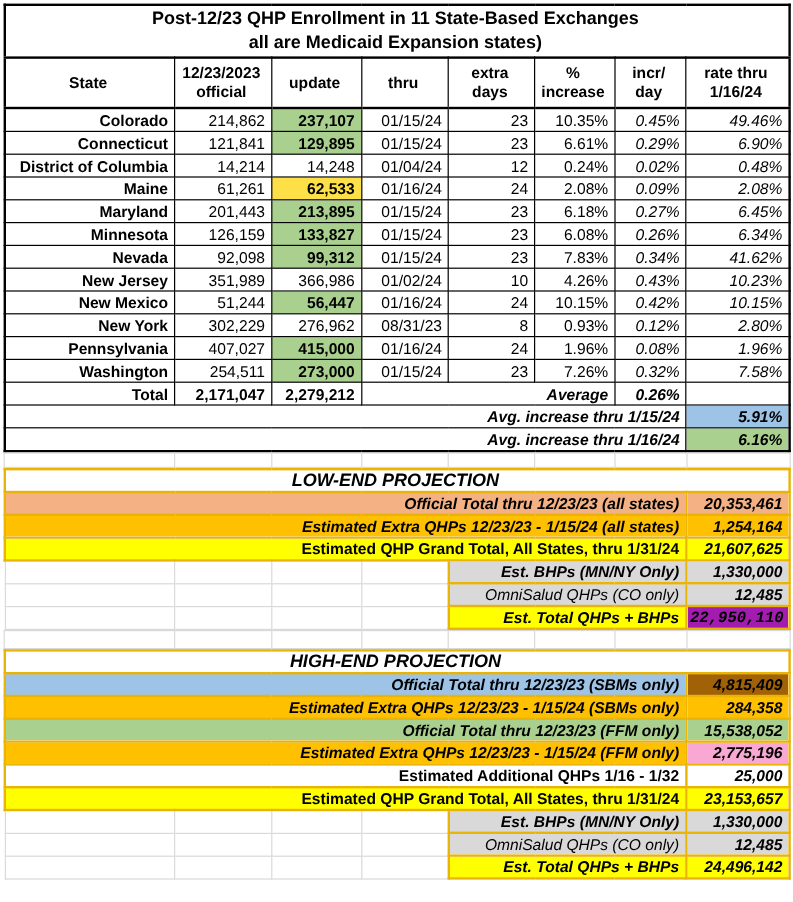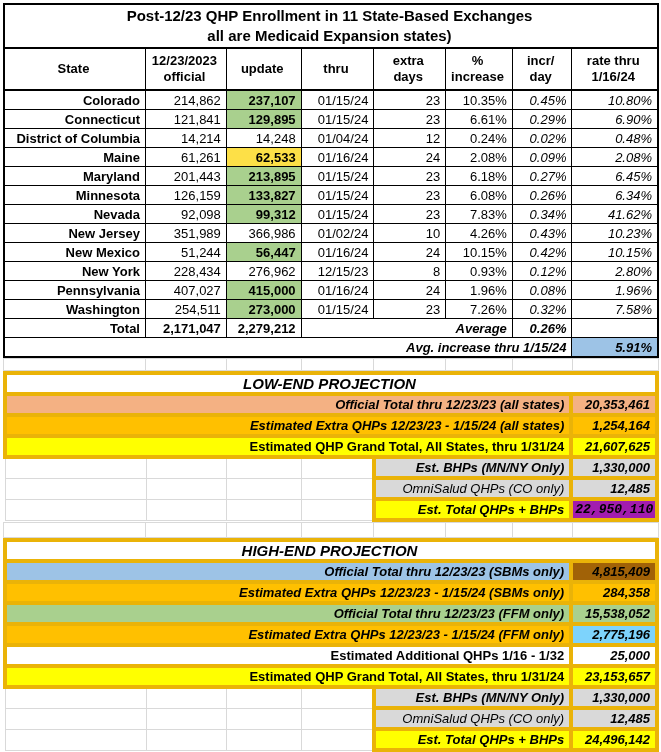--- a/index.html
+++ b/index.html
@@ -12,21 +12,21 @@
   .main td{border:1px solid #000;}
   .cell-title{border-bottom:2px solid #000 !important;text-align:center;font-weight:bold;font-size:15px;height:42px;line-height:20px;}
   .hcell{border-bottom:2px solid #000 !important;text-align:center;font-weight:bold;height:40px;vertical-align:middle;line-height:16px;}
   .c-state{font-weight:bold;text-align:right;}
   .c-num{text-align:right;}
   .b{font-weight:bold;}
   .i{font-style:italic;}
   .bi{font-weight:bold;font-style:italic;}
   .ar{text-align:right;}
   
-  .proj td{border:4px solid #eab308;font-weight:bold;height:17px;}
+  .proj td{border:2px solid #eab308;font-weight:bold;height:17px;}
   .sec-title{text-align:center;font-style:italic;font-size:15px;}
   .p-label{text-align:right;margin-top:44px;}
   .p-value{text-align:right;font-style:italic;}
   .a-label{text-align:right;font-style:italic;}
   .a-label.reg{font-weight:normal;}
   .a-value{text-align:right;font-style:italic;}
   
   td.ghost{border:1px solid #d9d9d9 !important;background:#fff;font-weight:normal;}
   .spacer td{height:11px;}
   .spacer2 td{height:14px;}
@@ -86,21 +86,21 @@
           </td>
         </tr>
       <tr>
     <td class="c-state">Colorado</td>
     <td class="c-num">214,862</td>
     <td class="c-num b" style="background: rgb(169, 208, 142);">237,107</td>
     <td class="c-num">01/15/24</td>
     <td class="c-num">23</td>
     <td class="c-num">10.35%</td>
     <td class="c-num i">0.45%</td>
-    <td class="c-num i">10.80%</td>
+    <td class="c-num i">49.46%</td>
   </tr>
         <tr>
     <td class="c-state">Connecticut</td>
     <td class="c-num">121,841</td>
     <td class="c-num b" style="background: rgb(169, 208, 142);">129,895</td>
     <td class="c-num">01/15/24</td>
     <td class="c-num">23</td>
     <td class="c-num">6.61%</td>
     <td class="c-num i">0.29%</td>
     <td class="c-num i">6.90%</td>
@@ -170,23 +170,23 @@
     <td class="c-num">51,244</td>
     <td class="c-num b" style="background: rgb(169, 208, 142);">56,447</td>
     <td class="c-num">01/16/24</td>
     <td class="c-num">24</td>
     <td class="c-num">10.15%</td>
     <td class="c-num i">0.42%</td>
     <td class="c-num i">10.15%</td>
   </tr>
         <tr>
     <td class="c-state">New York</td>
-    <td class="c-num">228,434</td>
+    <td class="c-num">302,229</td>
     <td class="c-num">276,962</td>
-    <td class="c-num">12/15/23</td>
+    <td class="c-num">08/31/23</td>
     <td class="c-num">8</td>
     <td class="c-num">0.93%</td>
     <td class="c-num i">0.12%</td>
     <td class="c-num i">2.80%</td>
   </tr>
         <tr>
     <td class="c-state">Pennsylvania</td>
     <td class="c-num">407,027</td>
     <td class="c-num b" style="background: rgb(169, 208, 142); text-align: right;">415,000</td>
     <td class="c-num">01/16/24</td>
@@ -210,20 +210,24 @@
         <td class="c-num b">2,171,047</td>
         <td class="c-num b">2,279,212</td>
         <td class="bi ar" colspan="3">Average</td>
         <td class="c-num bi">0.26%</td>
         <td></td>
       </tr>
       <tr>
         <td class="bi ar" colspan="7">Avg. increase thru 1/15/24</td>
         <td class="c-num bi avg-val" style="background: rgb(157, 195, 230);">5.91%</td>
       </tr>
+      <tr>
+        <td class="bi ar" colspan="7">Avg. increase thru 1/16/24</td>
+        <td class="c-num bi avg-val" style="background: rgb(169, 208, 142);">6.16%</td>
+      </tr>
     </tbody>
   </table>
 
   <table class="spacer">
     <colgroup>
       <col style="width:140px">
         <col style="width:80px">
         <col style="width:74px">
         <col style="width:72px">
       <col style="width:71px">
@@ -346,21 +350,21 @@
         <tr>
     <td class="p-label i" colspan="7" style="background: rgb(255, 192, 0);">Estimated Extra QHPs 12/23/23 - 1/15/24 (SBMs only)</td>
     <td class="p-value" style="background: rgb(255, 192, 0);">284,358</td>
   </tr>
         <tr>
     <td class="p-label i" colspan="7" style="background: rgb(169, 208, 142);">Official Total thru 12/23/23 (FFM only)</td>
     <td class="p-value" style="background: rgb(169, 208, 142);">15,538,052</td>
   </tr>
         <tr>
     <td class="p-label i" colspan="7" style="background: rgb(255, 192, 0);">Estimated Extra QHPs 12/23/23 - 1/15/24 (FFM only)</td>
-    <td class="p-value" style="background: #7dd3fc;">2,775,196</td>
+    <td class="p-value" style="background: #f9a8d4;">2,775,196</td>
   </tr>
         <tr>
     <td class="p-label" colspan="7" style="background: rgb(255, 255, 255);">Estimated Additional QHPs 1/16 - 1/32</td>
     <td class="p-value" style="background: rgb(255, 255, 255);">25,000</td>
   </tr>
         <tr>
     <td class="p-label" colspan="7" style="background: rgb(255, 255, 0);">Estimated QHP Grand Total, All States, thru 1/31/24</td>
     <td class="p-value" style="background: rgb(255, 255, 0);">23,153,657</td>
   </tr>
         <tr>

